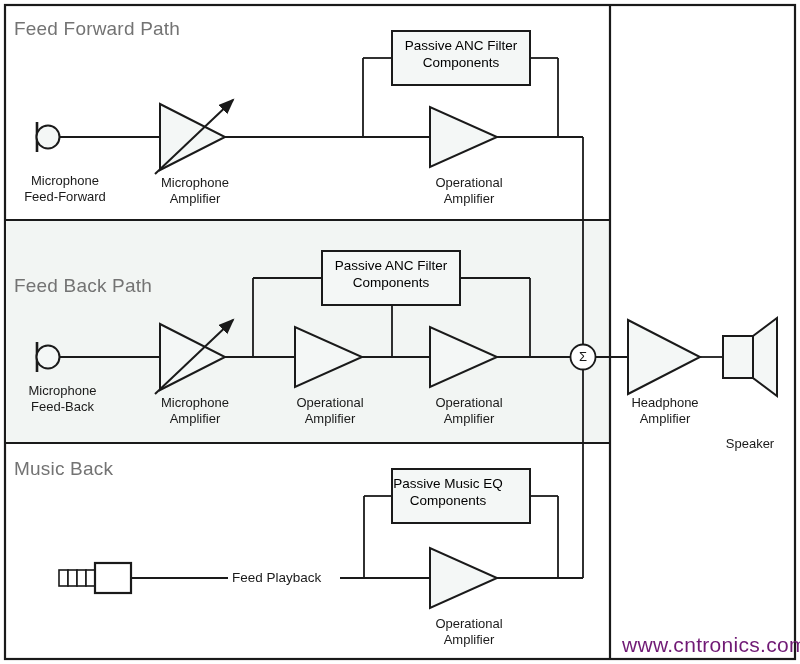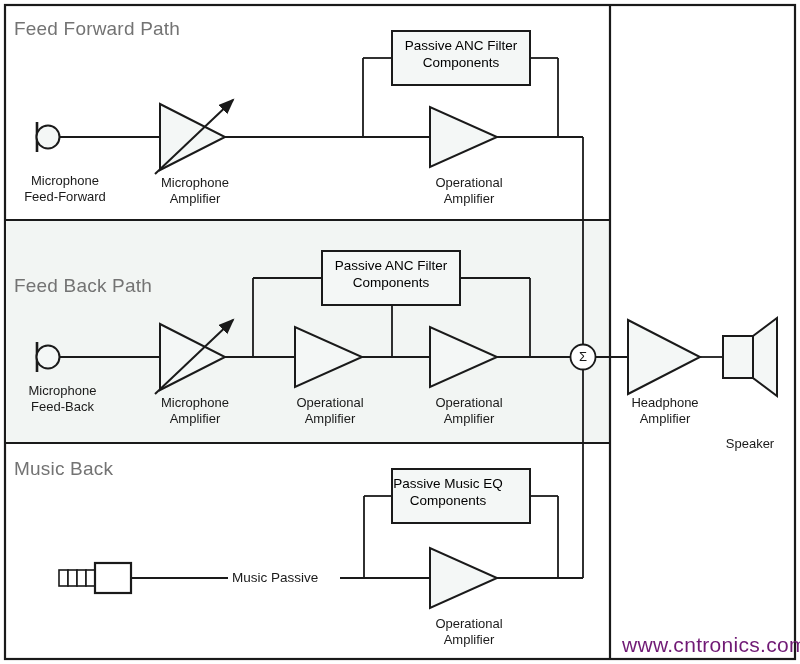--- a/index.html
+++ b/index.html
@@ -127,21 +127,21 @@
 Feed-Back</div>
   <div class="lbl node-label" style="left:130px;top:395px;width:130px;">Microphone
 Amplifier</div>
   <div class="box-label" style="left:322px;top:258px;width:138px;">Passive ANC Filter
 Components</div>
   <div class="lbl node-label" style="left:265px;top:395px;width:130px;">Operational
 Amplifier</div>
   <div class="lbl node-label" style="left:404px;top:395px;width:130px;">Operational
 Amplifier</div>
 
-  <div class="inline-label" style="left:230px;top:570px;">Music Passive</div>
+  <div class="inline-label" style="left:230px;top:570px;">Feed Playback</div>
   <div class="box-label" style="left:392px;top:476px;width:112px;">Passive Music EQ
 Components</div>
   <div class="lbl node-label" style="left:404px;top:616px;width:130px;">Operational
 Amplifier</div>
 
   <div class="sum-glyph" style="left:571px;top:349px;width:24px;">Σ</div>
   <div class="lbl node-label" style="left:600px;top:395px;width:130px;">Headphone
 Amplifier</div>
   <div class="lbl node-label" style="left:705px;top:396px;width:90px;margin-top:40px;">Speaker</div>
 

